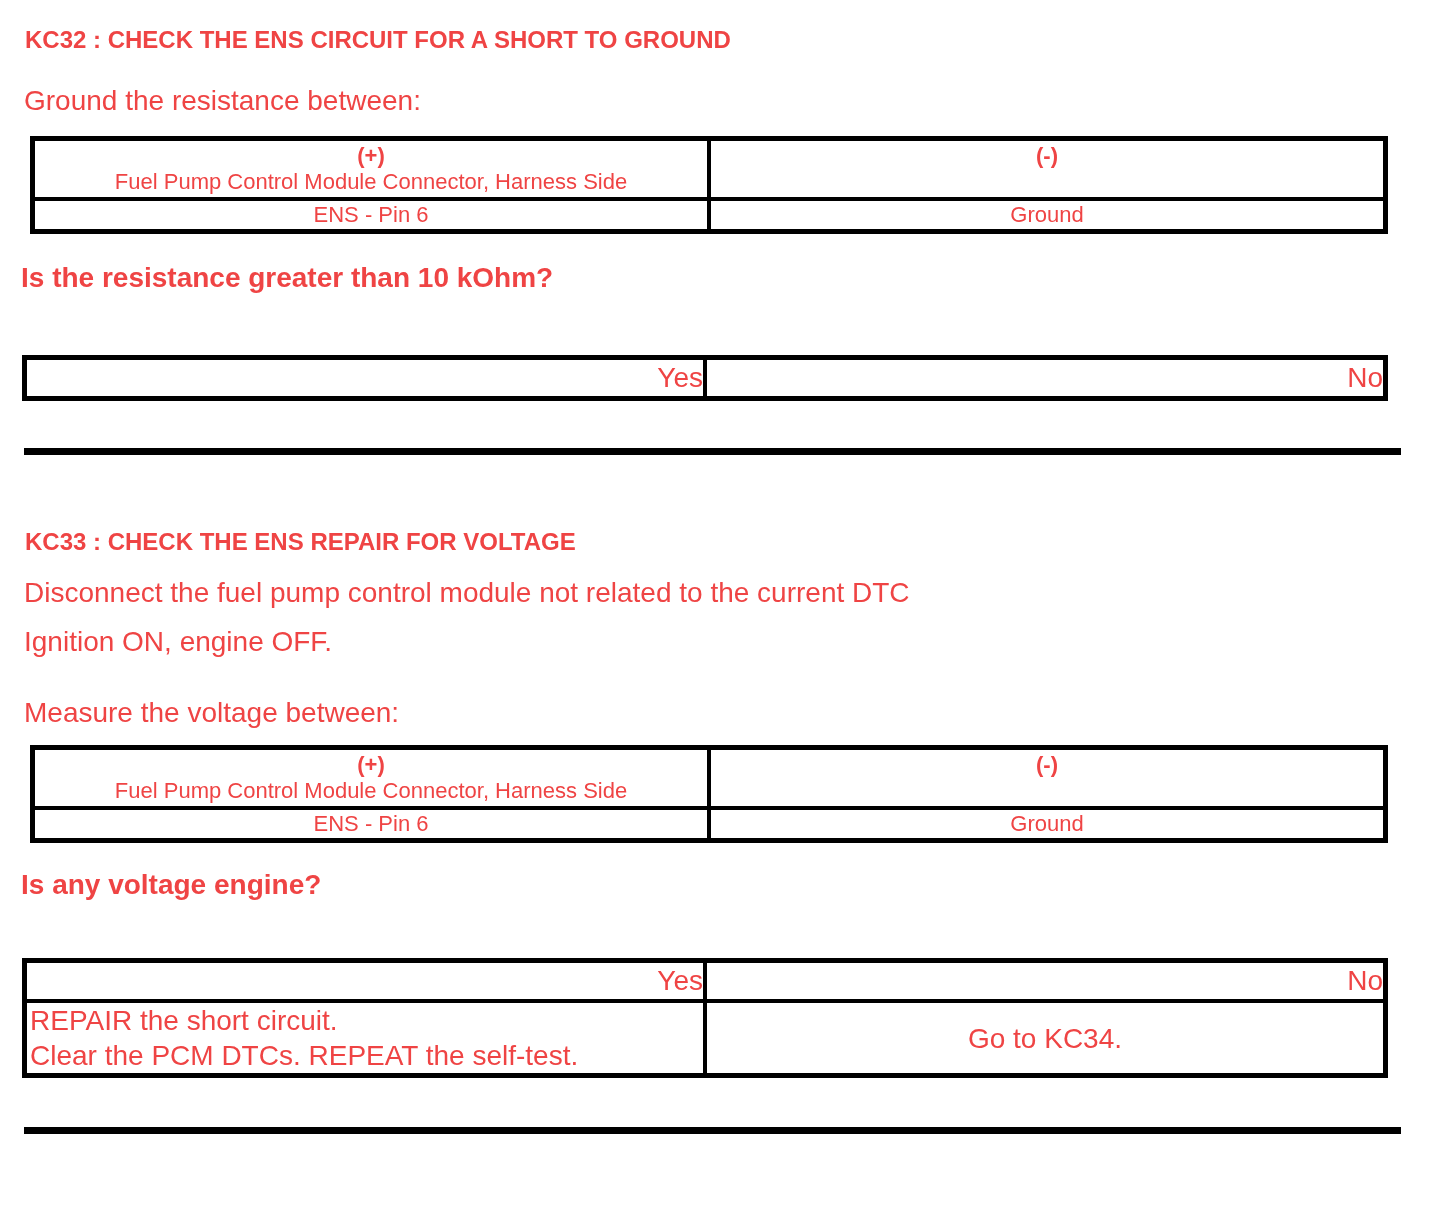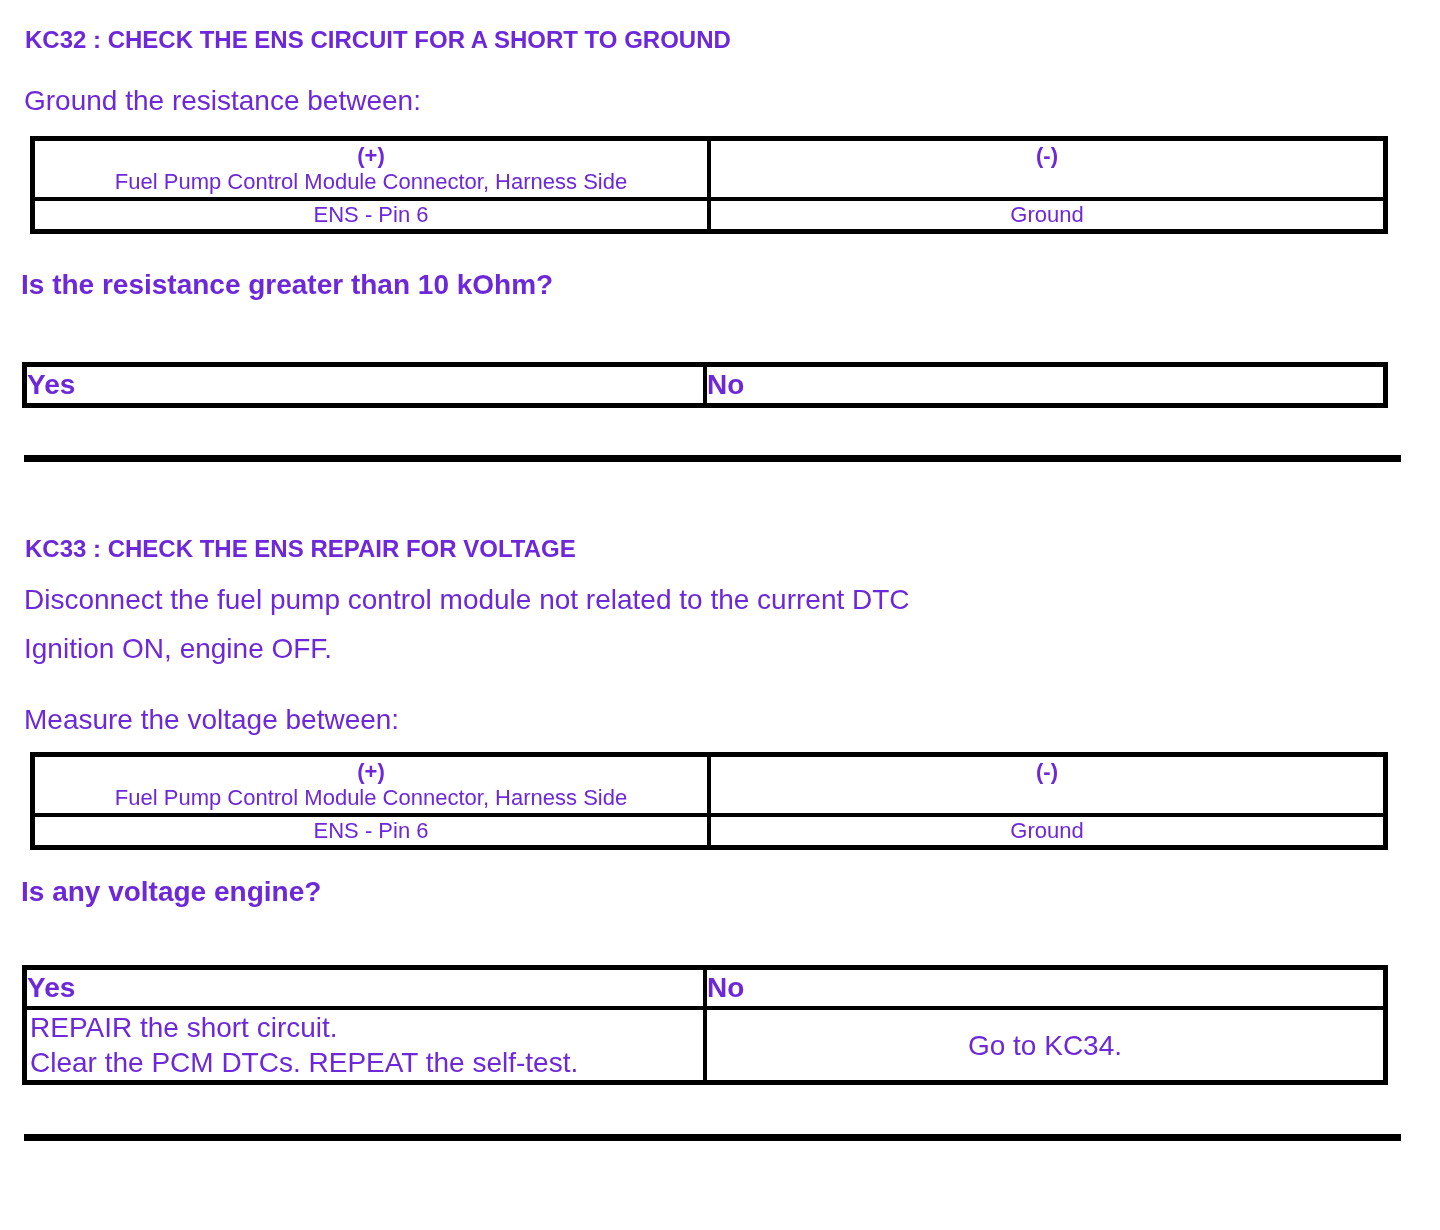--- a/index.html
+++ b/index.html
@@ -5,21 +5,21 @@
   html, body {
     margin: 0;
     padding: 0;
     background: #ffffff;
   }
   .page {
     position: relative;
     width: 1440px;
     height: 1230px;
     background: #ffffff;
-    color: #6d28d9;
+    color: #ef4444;
     font-family: "Liberation Sans", "DejaVu Sans", sans-serif;
     display: flex;
     flex-direction: column;
     align-items: flex-start;
     overflow: hidden;
   }
   .step-title {
     margin: 0 0 0 25px;
     font-size: 24px;
     font-weight: bold;
@@ -72,22 +72,22 @@
     table-layout: fixed;
     margin-left: 22px;
     width: 1366px;
     border: 5px solid #000000;
   }
   .decision-table th {
     border: 4px solid #000000;
     height: 36px;
     padding: 0;
     font-size: 28px;
-    font-weight: bold;
-    text-align: left;
+    font-weight: normal;
+    text-align: right;
     vertical-align: middle;
   }
   .decision-table td {
     border: 4px solid #000000;
     height: 70px;
     padding: 0;
     font-size: 28px;
     line-height: 35px;
     vertical-align: middle;
     overflow: hidden;
@@ -98,21 +98,21 @@
     border: none;
     margin: 0 0 0 24px;
     width: 1377px;
     height: 7px;
     background: #000000;
   }
   
   .mt-title1  { margin-top: 25px; }
   .mt-body1   { margin-top: 30px; }
   .mt-meas1   { margin-top: 19px; }
-  .mt-q1      { margin-top: 34px; }
+  .mt-q1      { margin-top: 27px; }
   .mt-dec1    { margin-top: 61px; }
   .mt-div1    { margin-top: 47px; }
   .mt-title2  { margin-top: 72px; }
   .mt-body2a  { margin-top: 20px; }
   .mt-body2b  { margin-top: 16px; }
   .mt-body2c  { margin-top: 38px; }
   .mt-meas2   { margin-top: 16px; }
   .mt-q2      { margin-top: 25px; }
   .mt-dec2    { margin-top: 57px; }
   .mt-div2    { margin-top: 49px; }

